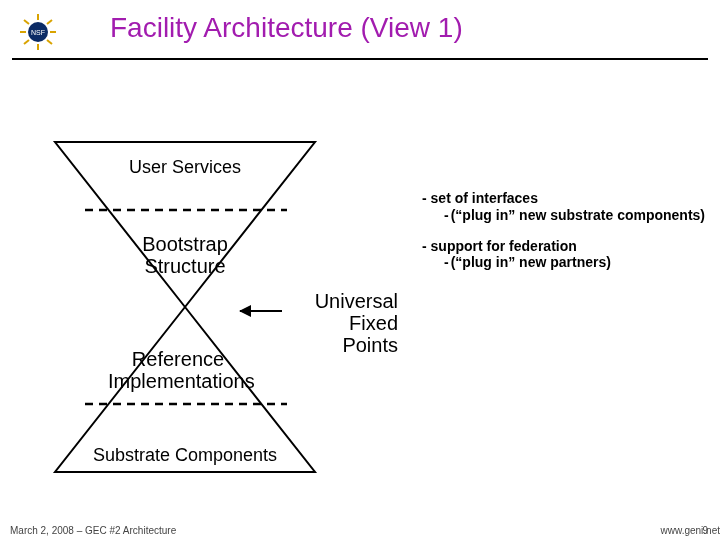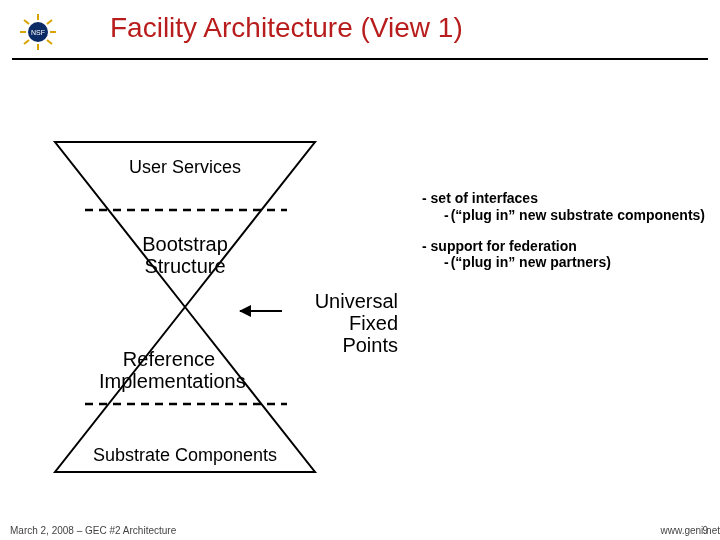--- a/index.html
+++ b/index.html
@@ -18,21 +18,21 @@
   .header { position: relative; height: 60px; }
   .logo {
     position: absolute;
     left: 10px; top: 12px;
     width: 56px; height: 40px;
   }
   .title {
     position: absolute;
     left: 110px; top: 12px;
     font-size: 28px;
-    color: #b91c1c;
+    color: #a21caf;
     text-align: center;
   }
   .rule {
     position: absolute;
     left: 12px; right: 12px;
     top: 58px;
     height: 2px;
     background: #000;
   }
 
@@ -125,21 +125,21 @@
       <line x1="40" y1="78" x2="242" y2="78" stroke="#000" stroke-width="2.5" stroke-dasharray="8,6"></line>
       <line x1="40" y1="272" x2="242" y2="272" stroke="#000" stroke-width="2.5" stroke-dasharray="8,6"></line>
     </svg>
 
     <div class="diag-label" style="left:95px; top:38px; width:180px">User Services</div>
 
     <div class="diag-label small-label" style="left:140px; top:113px; width:90px; white-space:pre-line">Bootstrap
 Structure</div>
 
 
-    <div class="diag-label small-label" style="left:99px; top:228px; width:140px; white-space:pre-line">Reference
+    <div class="diag-label small-label" style="left:108px; top:228px; width:140px; white-space:pre-line">Reference
 Implementations</div>
 
     <div class="diag-label" style="left:60px; top:326px; width:250px">Substrate Components</div>
 
     <div class="arrow" style="left:240px; top:190px; width:42px"></div>
     <div class="diag-label small-label" style="left:288px; top:170px; width:110px; white-space:pre-line; text-align:right">Universal
 Fixed Points</div>
 
     <div class="bullets">
       <div class="bgroup">

